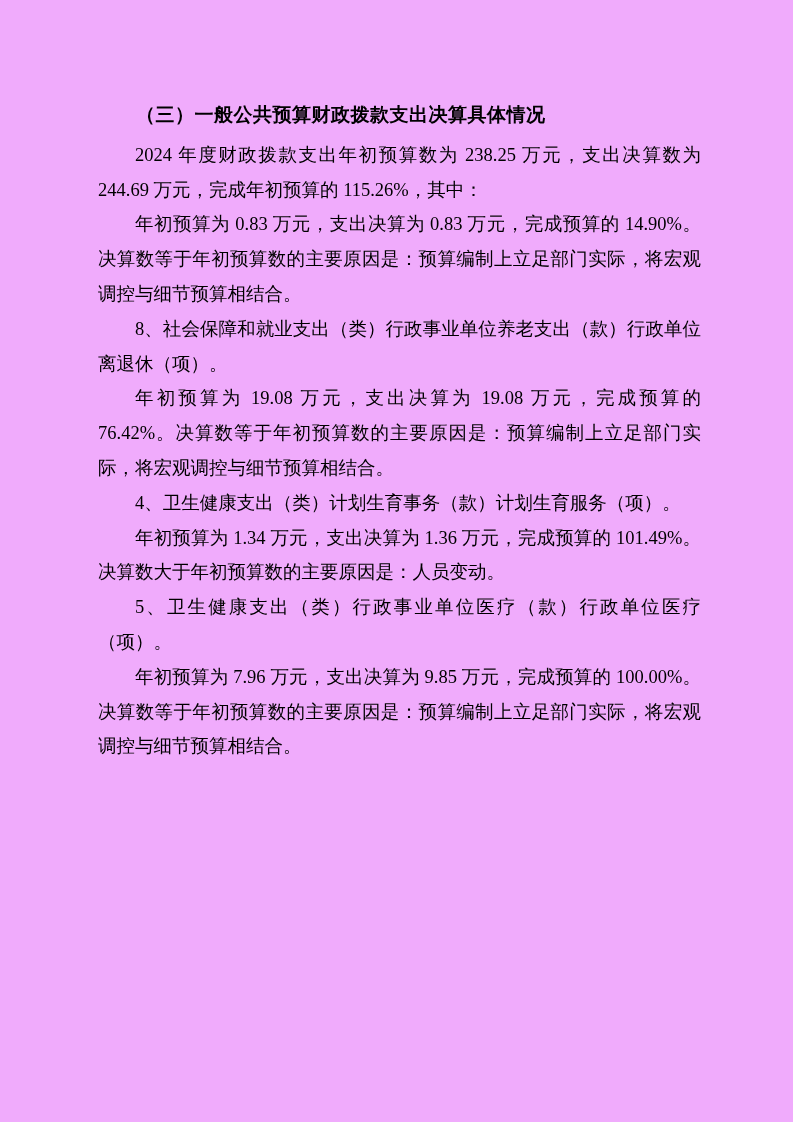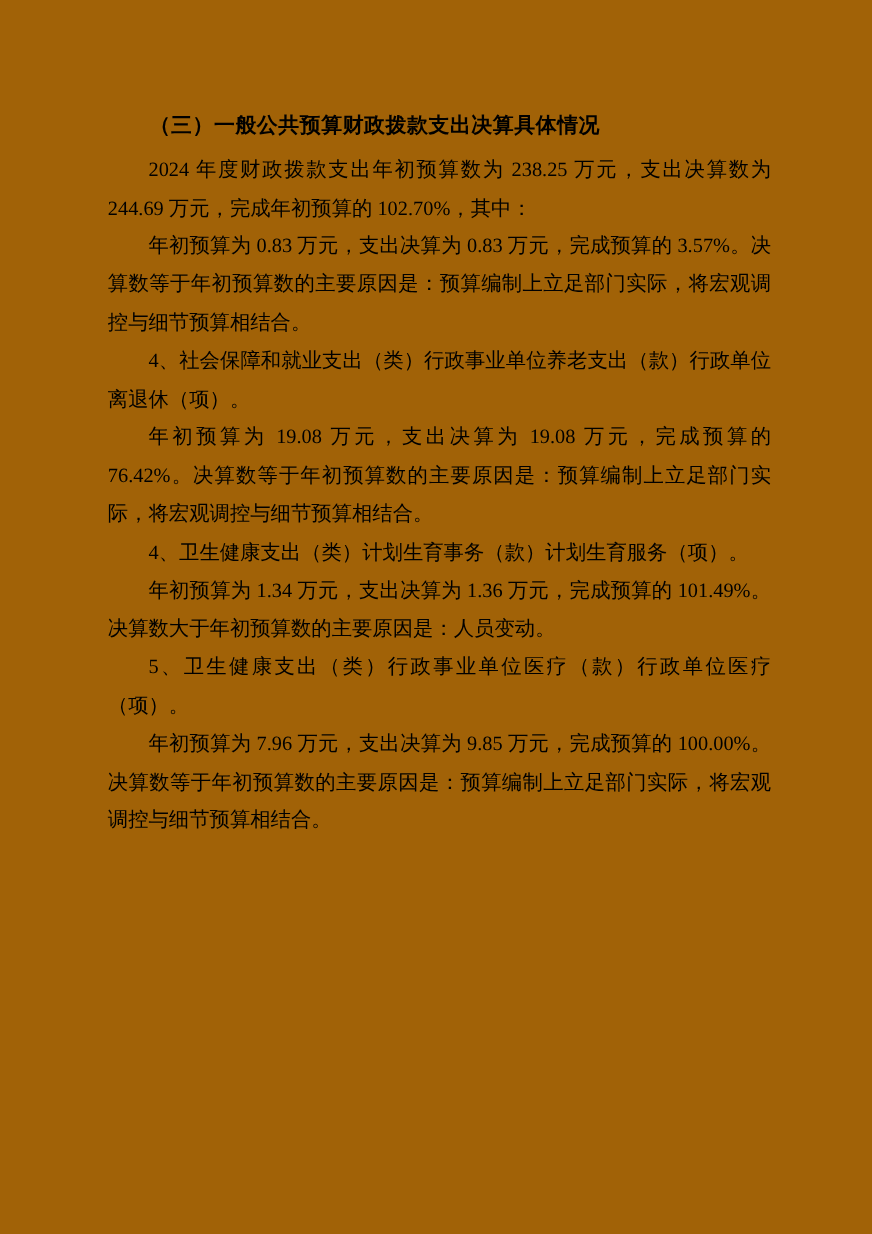--- a/index.html
+++ b/index.html
@@ -9,21 +9,21 @@
   }
   body {
     height: 1122px;
     overflow: hidden;
     font-family: "Liberation Serif", "DejaVu Serif", serif;
     color: #000000;
   }
   .page {
     width: 793px;
     height: 1122px;
-    background: #a16207;
+    background: #f0abfc;
     padding: 98px 92px 0 98px;
   }
   .heading {
     font-family: "Liberation Sans", "DejaVu Sans", sans-serif;
     font-weight: 700;
     font-size: 19px;
     line-height: 34.8px;
     text-indent: 2em;
     margin-bottom: 5px;
     letter-spacing: 0.5px;
@@ -37,21 +37,21 @@
     text-align: justify;
     text-justify: inter-ideograph;
     color: #000000;
   }
 </style>
 </head>
 <body>
 
 <div class="page">
   <h2 class="heading">（三）一般公共预算财政拨款支出决算具体情况</h2>
-  <p class="para">2024 年度财政拨款支出年初预算数为 238.25 万元，支出决算数为 244.69 万元，完成年初预算的 102.70%，其中：</p>
-  <p class="para">年初预算为 0.83 万元，支出决算为 0.83 万元，完成预算的 3.57%。决算数等于年初预算数的主要原因是：预算编制上立足部门实际，将宏观调控与细节预算相结合。</p>
-  <p class="para">4、社会保障和就业支出（类）行政事业单位养老支出（款）行政单位离退休（项）。</p>
+  <p class="para">2024 年度财政拨款支出年初预算数为 238.25 万元，支出决算数为 244.69 万元，完成年初预算的 115.26%，其中：</p>
+  <p class="para">年初预算为 0.83 万元，支出决算为 0.83 万元，完成预算的 14.90%。决算数等于年初预算数的主要原因是：预算编制上立足部门实际，将宏观调控与细节预算相结合。</p>
+  <p class="para">8、社会保障和就业支出（类）行政事业单位养老支出（款）行政单位离退休（项）。</p>
   <p class="para">年初预算为 19.08 万元，支出决算为 19.08 万元，完成预算的 76.42%。决算数等于年初预算数的主要原因是：预算编制上立足部门实际，将宏观调控与细节预算相结合。</p>
   <p class="para">4、卫生健康支出（类）计划生育事务（款）计划生育服务（项）。</p>
   <p class="para">年初预算为 1.34 万元，支出决算为 1.36 万元，完成预算的 101.49%。决算数大于年初预算数的主要原因是：人员变动。</p>
   <p class="para">5、卫生健康支出（类）行政事业单位医疗（款）行政单位医疗（项）。</p>
   <p class="para">年初预算为 7.96 万元，支出决算为 9.85 万元，完成预算的 100.00%。决算数等于年初预算数的主要原因是：预算编制上立足部门实际，将宏观调控与细节预算相结合。</p>
 </div>
 
 </body></html>

